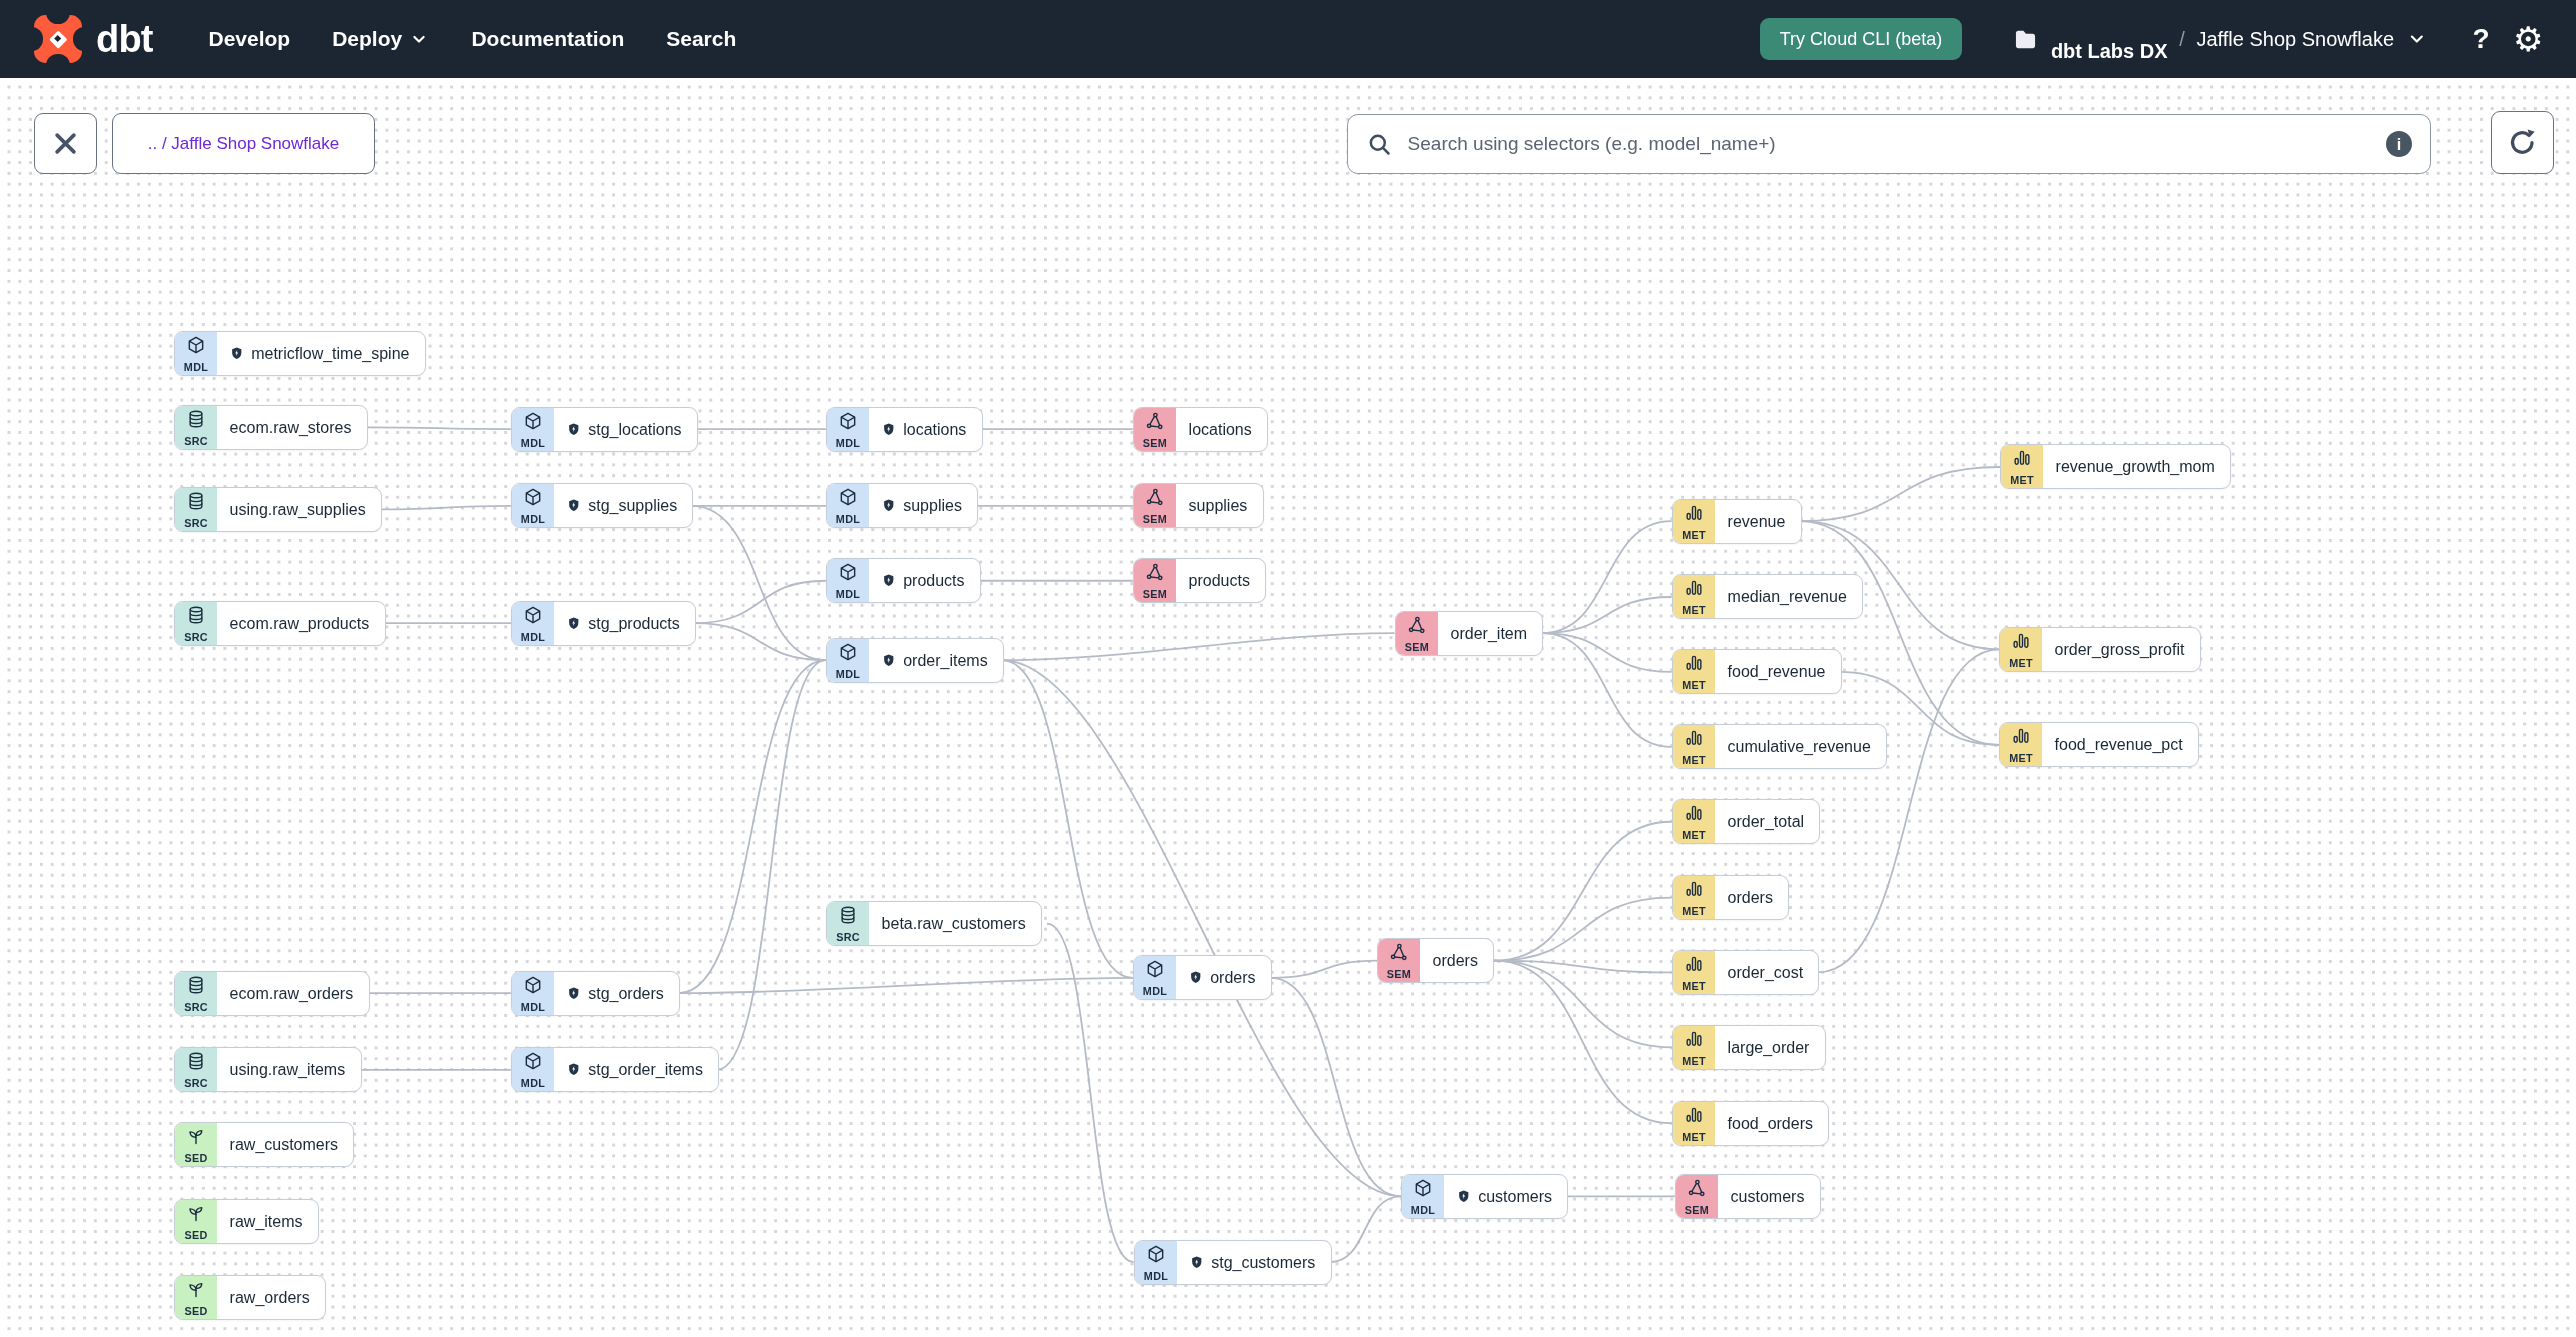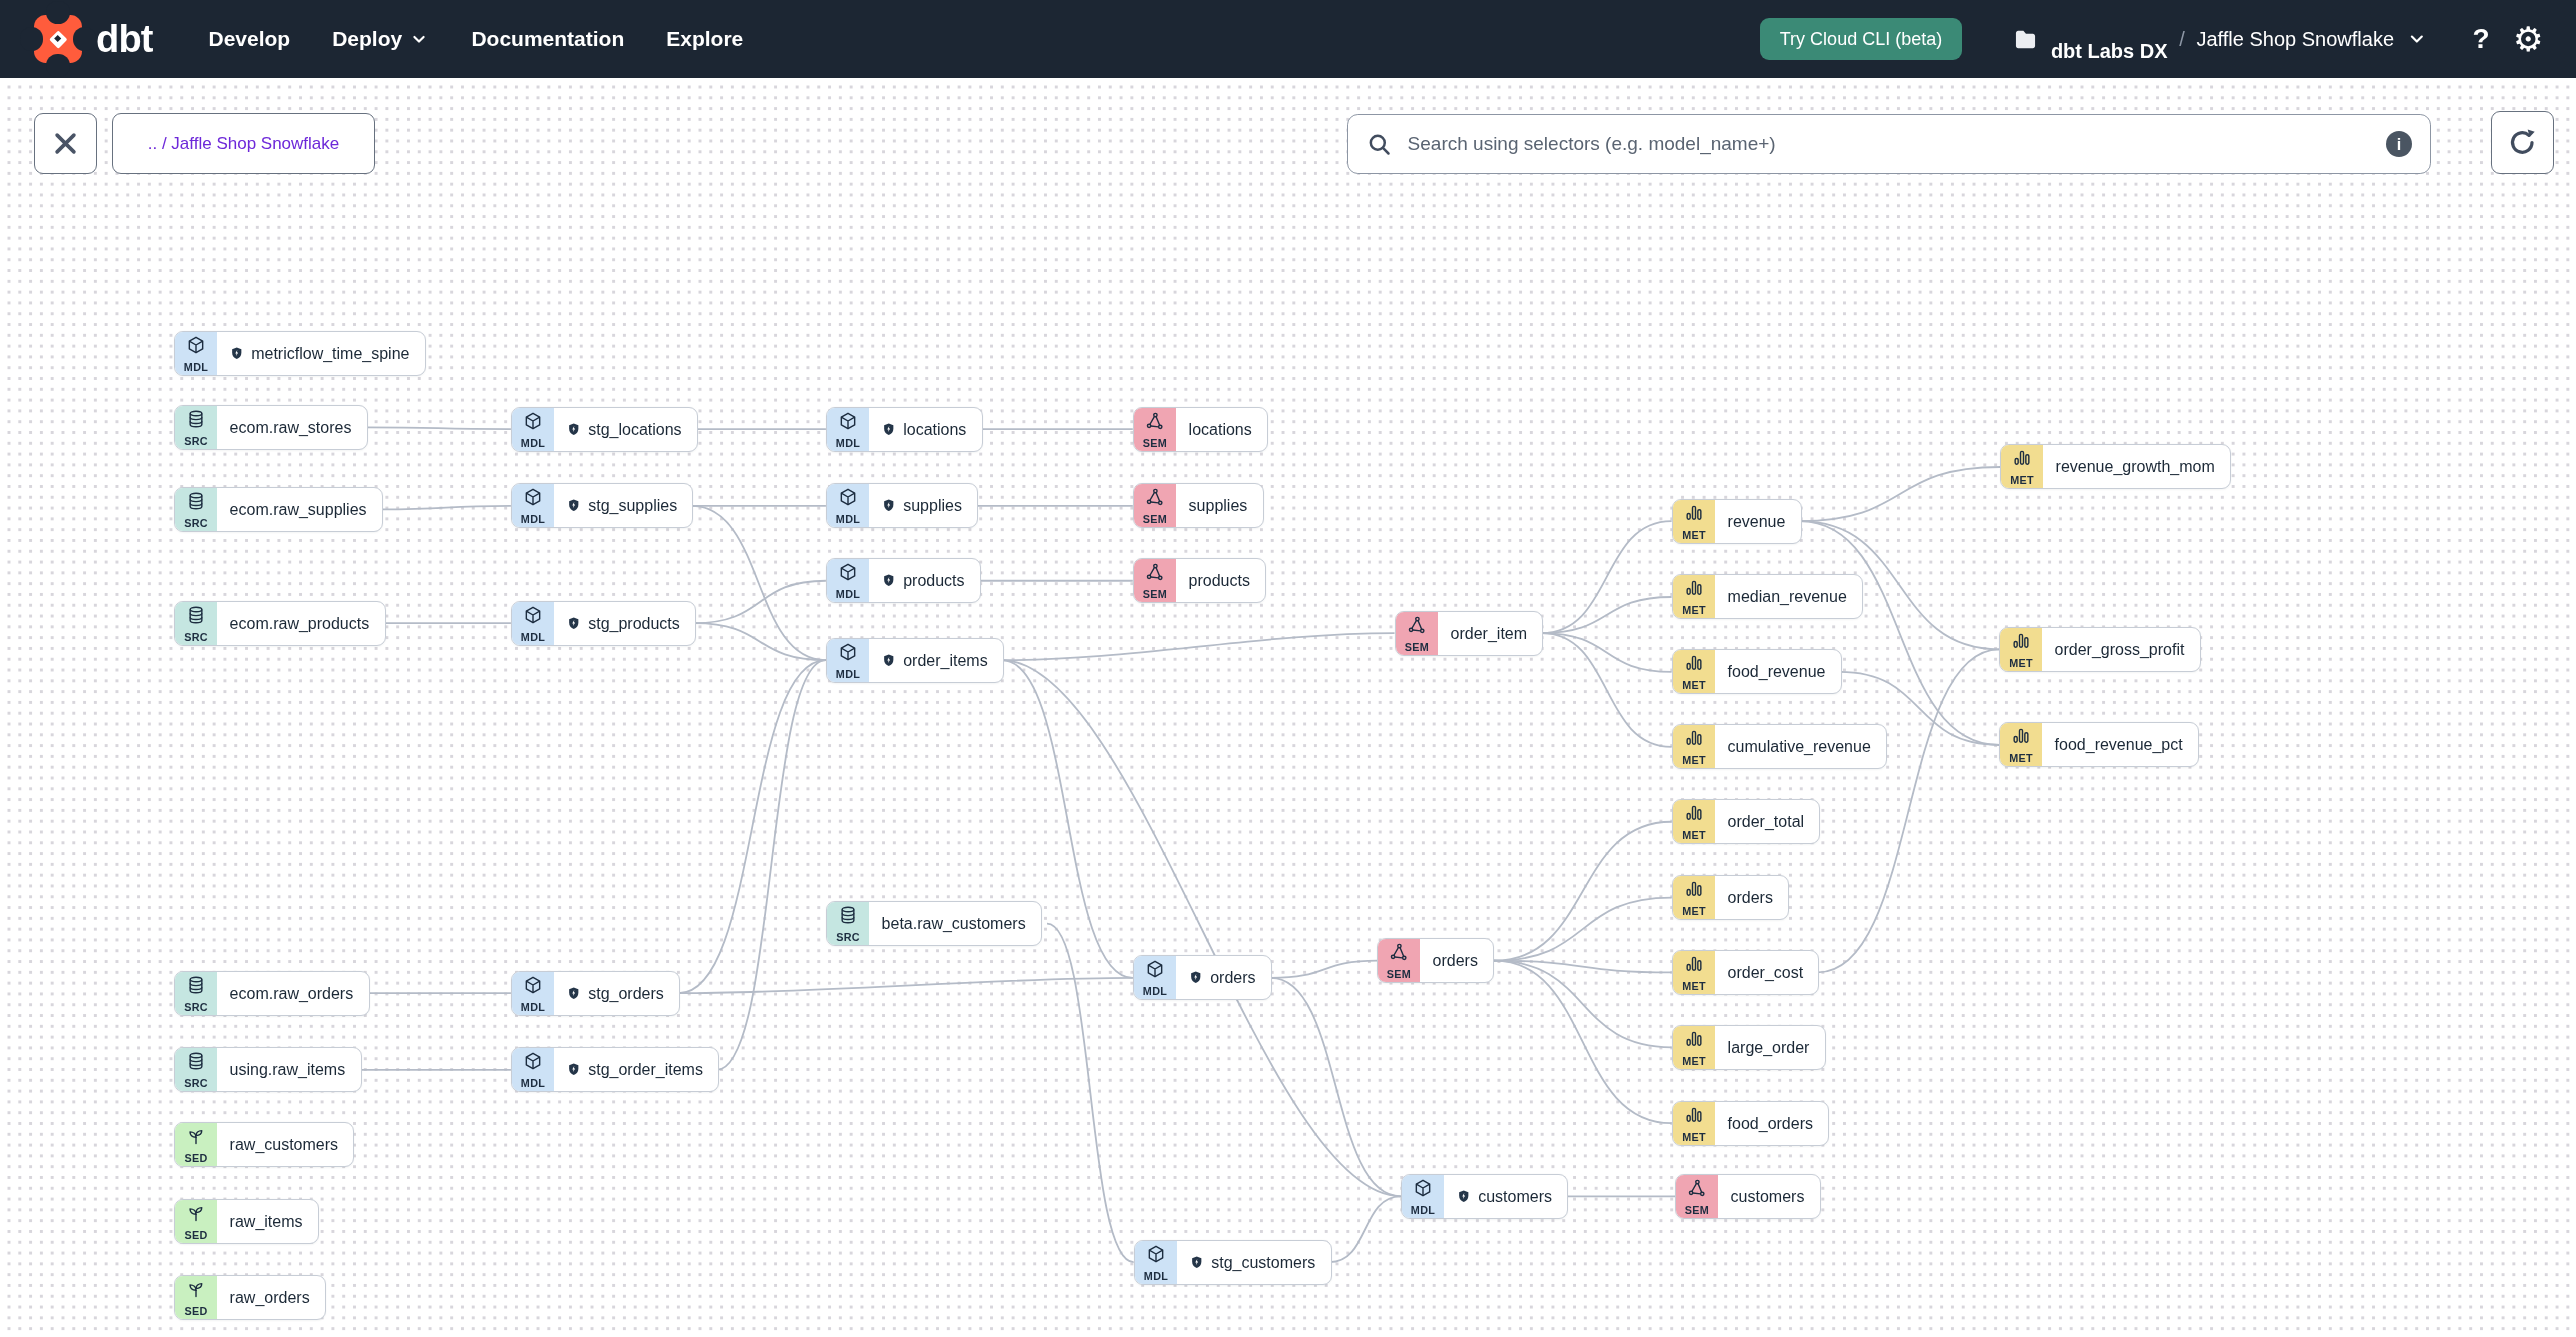--- a/index.html
+++ b/index.html
@@ -78,21 +78,21 @@
     <div class="menu-item">
         <span>Deploy</span>
       <svg viewBox="0 0 24 24" width="20" height="20" fill="none" stroke="#fff" stroke-width="2.6" stroke-linecap="round" stroke-linejoin="round">
           <path d="M6.5 9.5 12 15l5.5-5.5"></path>
         </svg>
     </div>
     <div class="menu-item">
         <span>Documentation</span>
       </div>
     <div class="menu-item">
-        <span>Explore</span>
+        <span>Search</span>
       </div>
   </div>
   <button class="cta">Try Cloud CLI (beta)</button>
   <div class="acct">
     <svg viewBox="0 0 24 24" width="27" height="27">
         <path d="M3.5 6.2c0-1.1.9-2 2-2h4.6l2.3 2.6h6.1c1.1 0 2 .9 2 2v9c0 1.1-.9 2-2 2h-13c-1.1 0-2-.9-2-2Z" fill="#eceef2"></path>
       </svg>
     <span class="acct-name">dbt Labs DX</span>
     <span class="acct-sep">/</span>
     <span>Jaffle Shop Snowflake</span>
@@ -204,21 +204,21 @@
     <div class="node" style="left: 174px; top: 409px;">
       <div class="node-icon" style="background:#c5e6e1">
         <svg viewBox="0 0 24 24" width="20" height="20" fill="none" stroke="#1d2d40" stroke-width="1.7">
           <ellipse cx="12" cy="5.4" rx="7" ry="2.7"></ellipse>
           <path d="M5 5.4v13.2c0 1.5 3.1 2.7 7 2.7s7-1.2 7-2.7V5.4"></path>
           <path d="M5 10c0 1.5 3.1 2.7 7 2.7s7-1.2 7-2.7M5 14.6c0 1.5 3.1 2.7 7 2.7s7-1.2 7-2.7"></path>
         </svg>
         <span class="node-type">SRC</span>
       </div>
       <div class="node-label-wrap">
-        <span class="node-label">ecom.raw_supplies</span>
+        <span class="node-label">using.raw_supplies</span>
       </div>
     </div>
     <div class="node" style="left: 174px; top: 523px;">
       <div class="node-icon" style="background:#c5e6e1">
         <svg viewBox="0 0 24 24" width="20" height="20" fill="none" stroke="#1d2d40" stroke-width="1.7">
           <ellipse cx="12" cy="5.4" rx="7" ry="2.7"></ellipse>
           <path d="M5 5.4v13.2c0 1.5 3.1 2.7 7 2.7s7-1.2 7-2.7V5.4"></path>
           <path d="M5 10c0 1.5 3.1 2.7 7 2.7s7-1.2 7-2.7M5 14.6c0 1.5 3.1 2.7 7 2.7s7-1.2 7-2.7"></path>
         </svg>
         <span class="node-type">SRC</span>

